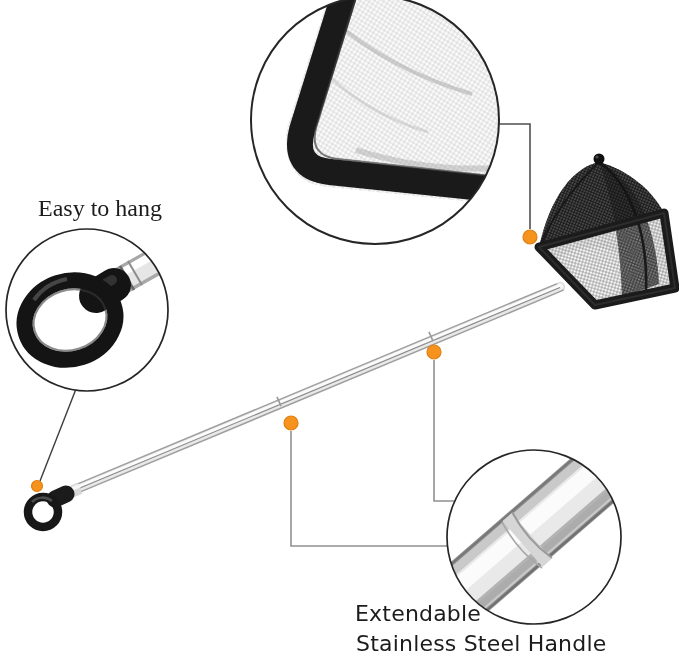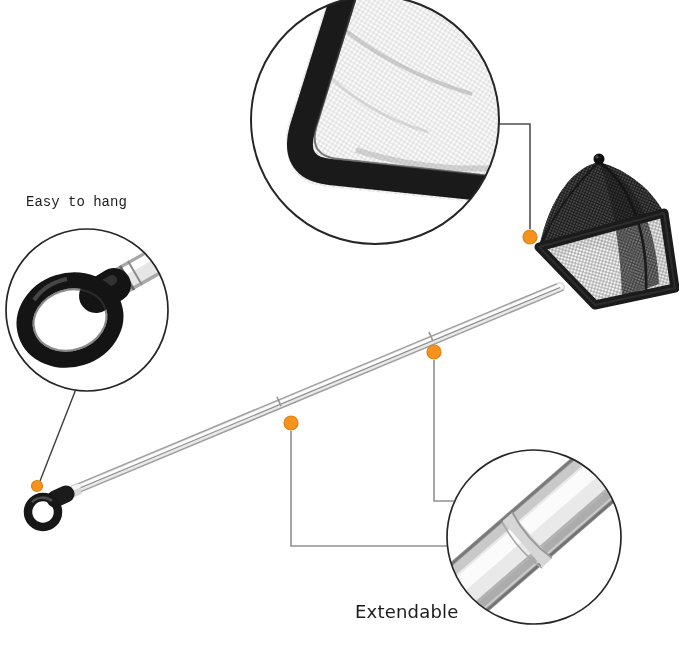--- a/index.html
+++ b/index.html
@@ -11,22 +11,22 @@
     overflow: hidden;
     font-family: "Liberation Sans", sans-serif;
   }
   .stage svg { position: absolute; left: 0; top: 0; }
   .label {
     position: absolute;
     color: #1c1c1c;
     white-space: nowrap;
     line-height: 1.1;
   }
-  .label-sm { font-size: 14px; font-family: Liberation Mono, monospace; }
-  .label-lg { font-size: 18px; font-family: "DejaVu Sans", sans-serif; letter-spacing: 0.2px; }
+  .label-sm { font-size: 24px; font-family: Liberation Serif, serif; margin-left: 12px; }
+  .label-lg { font-size: 22px; font-family: "DejaVu Sans", sans-serif; letter-spacing: 0.2px; }
 </style>
 </head>
 <body>
 
 <div class="stage">
 
 <svg width="679" height="657" viewBox="0 0 679 657">
   <defs>
     <pattern id="meshLight" width="4" height="4" patternUnits="userSpaceOnUse" patternTransform="rotate(32)">
       <path d="M0 2 H4 M2 0 V4" stroke="#c6c6c6" stroke-width="0.6" fill="none"></path>
@@ -160,14 +160,15 @@
     <circle cx="291" cy="423" r="7" stroke-width="1.2" stroke="#e07f10" fill="#F6921E"></circle>
     <circle cx="37" cy="486" r="5.5" stroke-width="1.2" stroke="#e07f10" fill="#F6921E"></circle>
   </g>
 </svg>
 
   <div class="label label-sm" style="left:26px; top:195px;">Easy to hang</div>
 
 
   <div class="label label-lg" style="left:355px; top:602px;">Extendable</div>
 
+  <div class="label label-lg" style="left:356px; top:632px;">Stainless Steel Handle</div>
 
 </div>
 
 </body></html>

